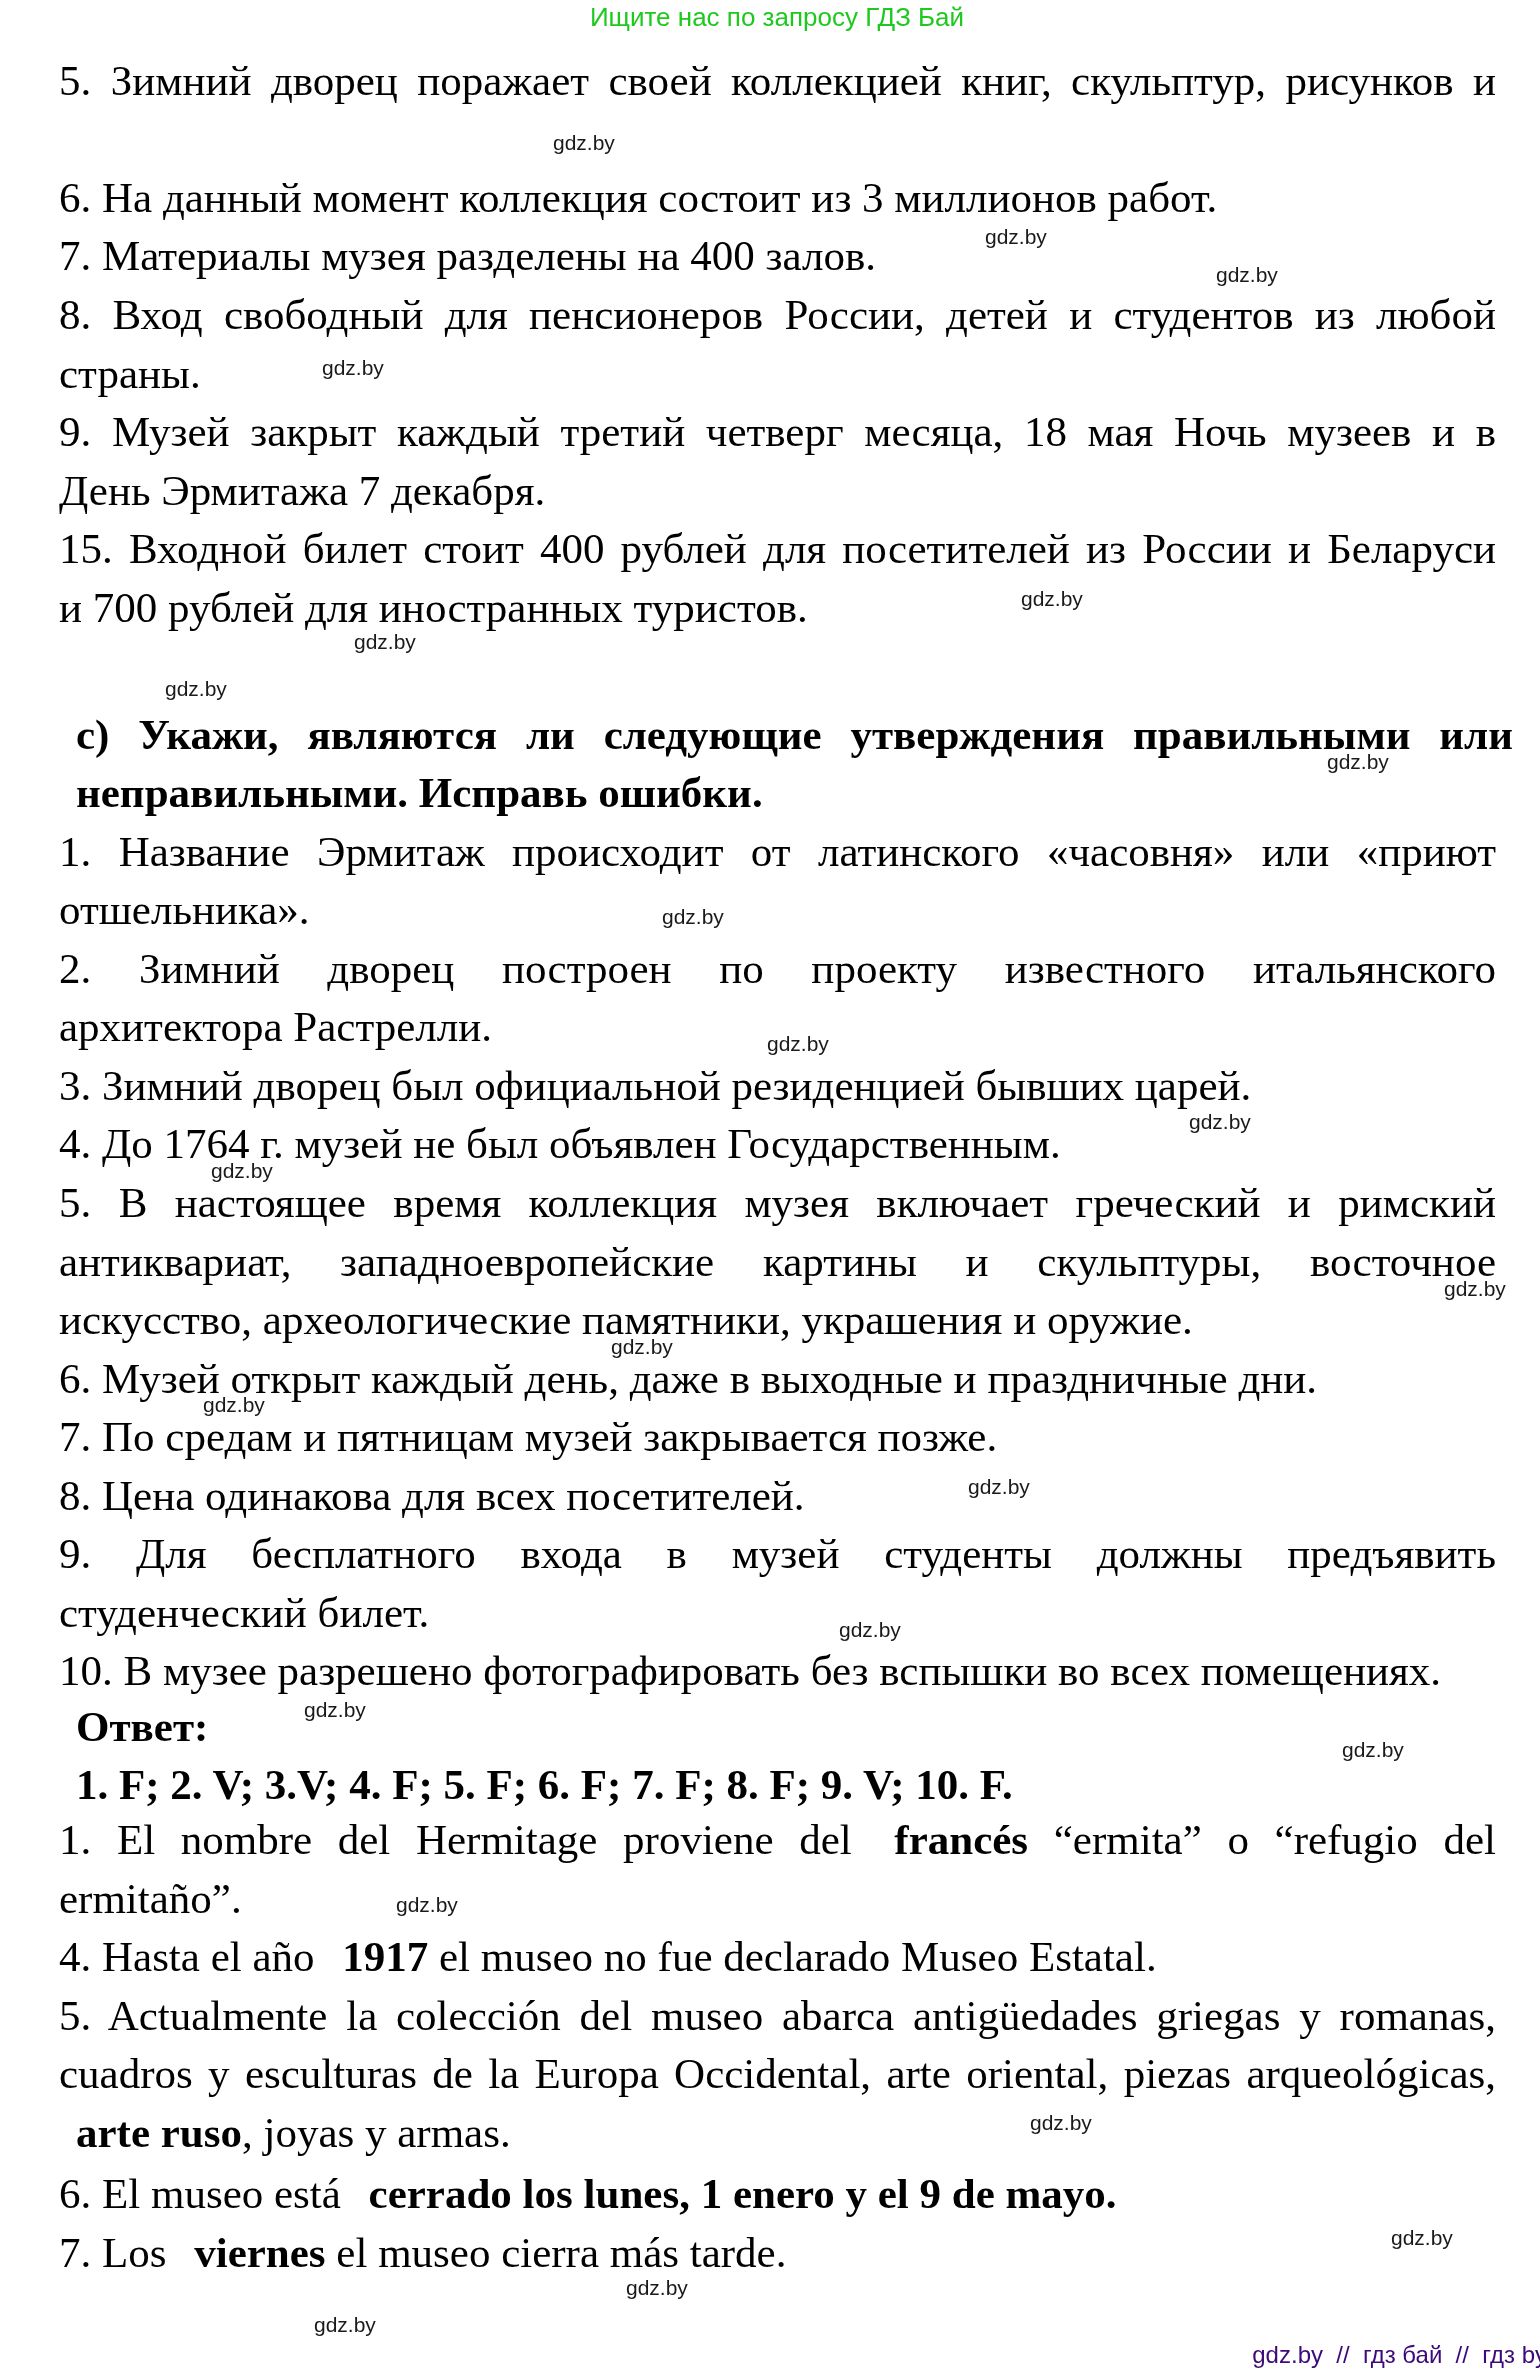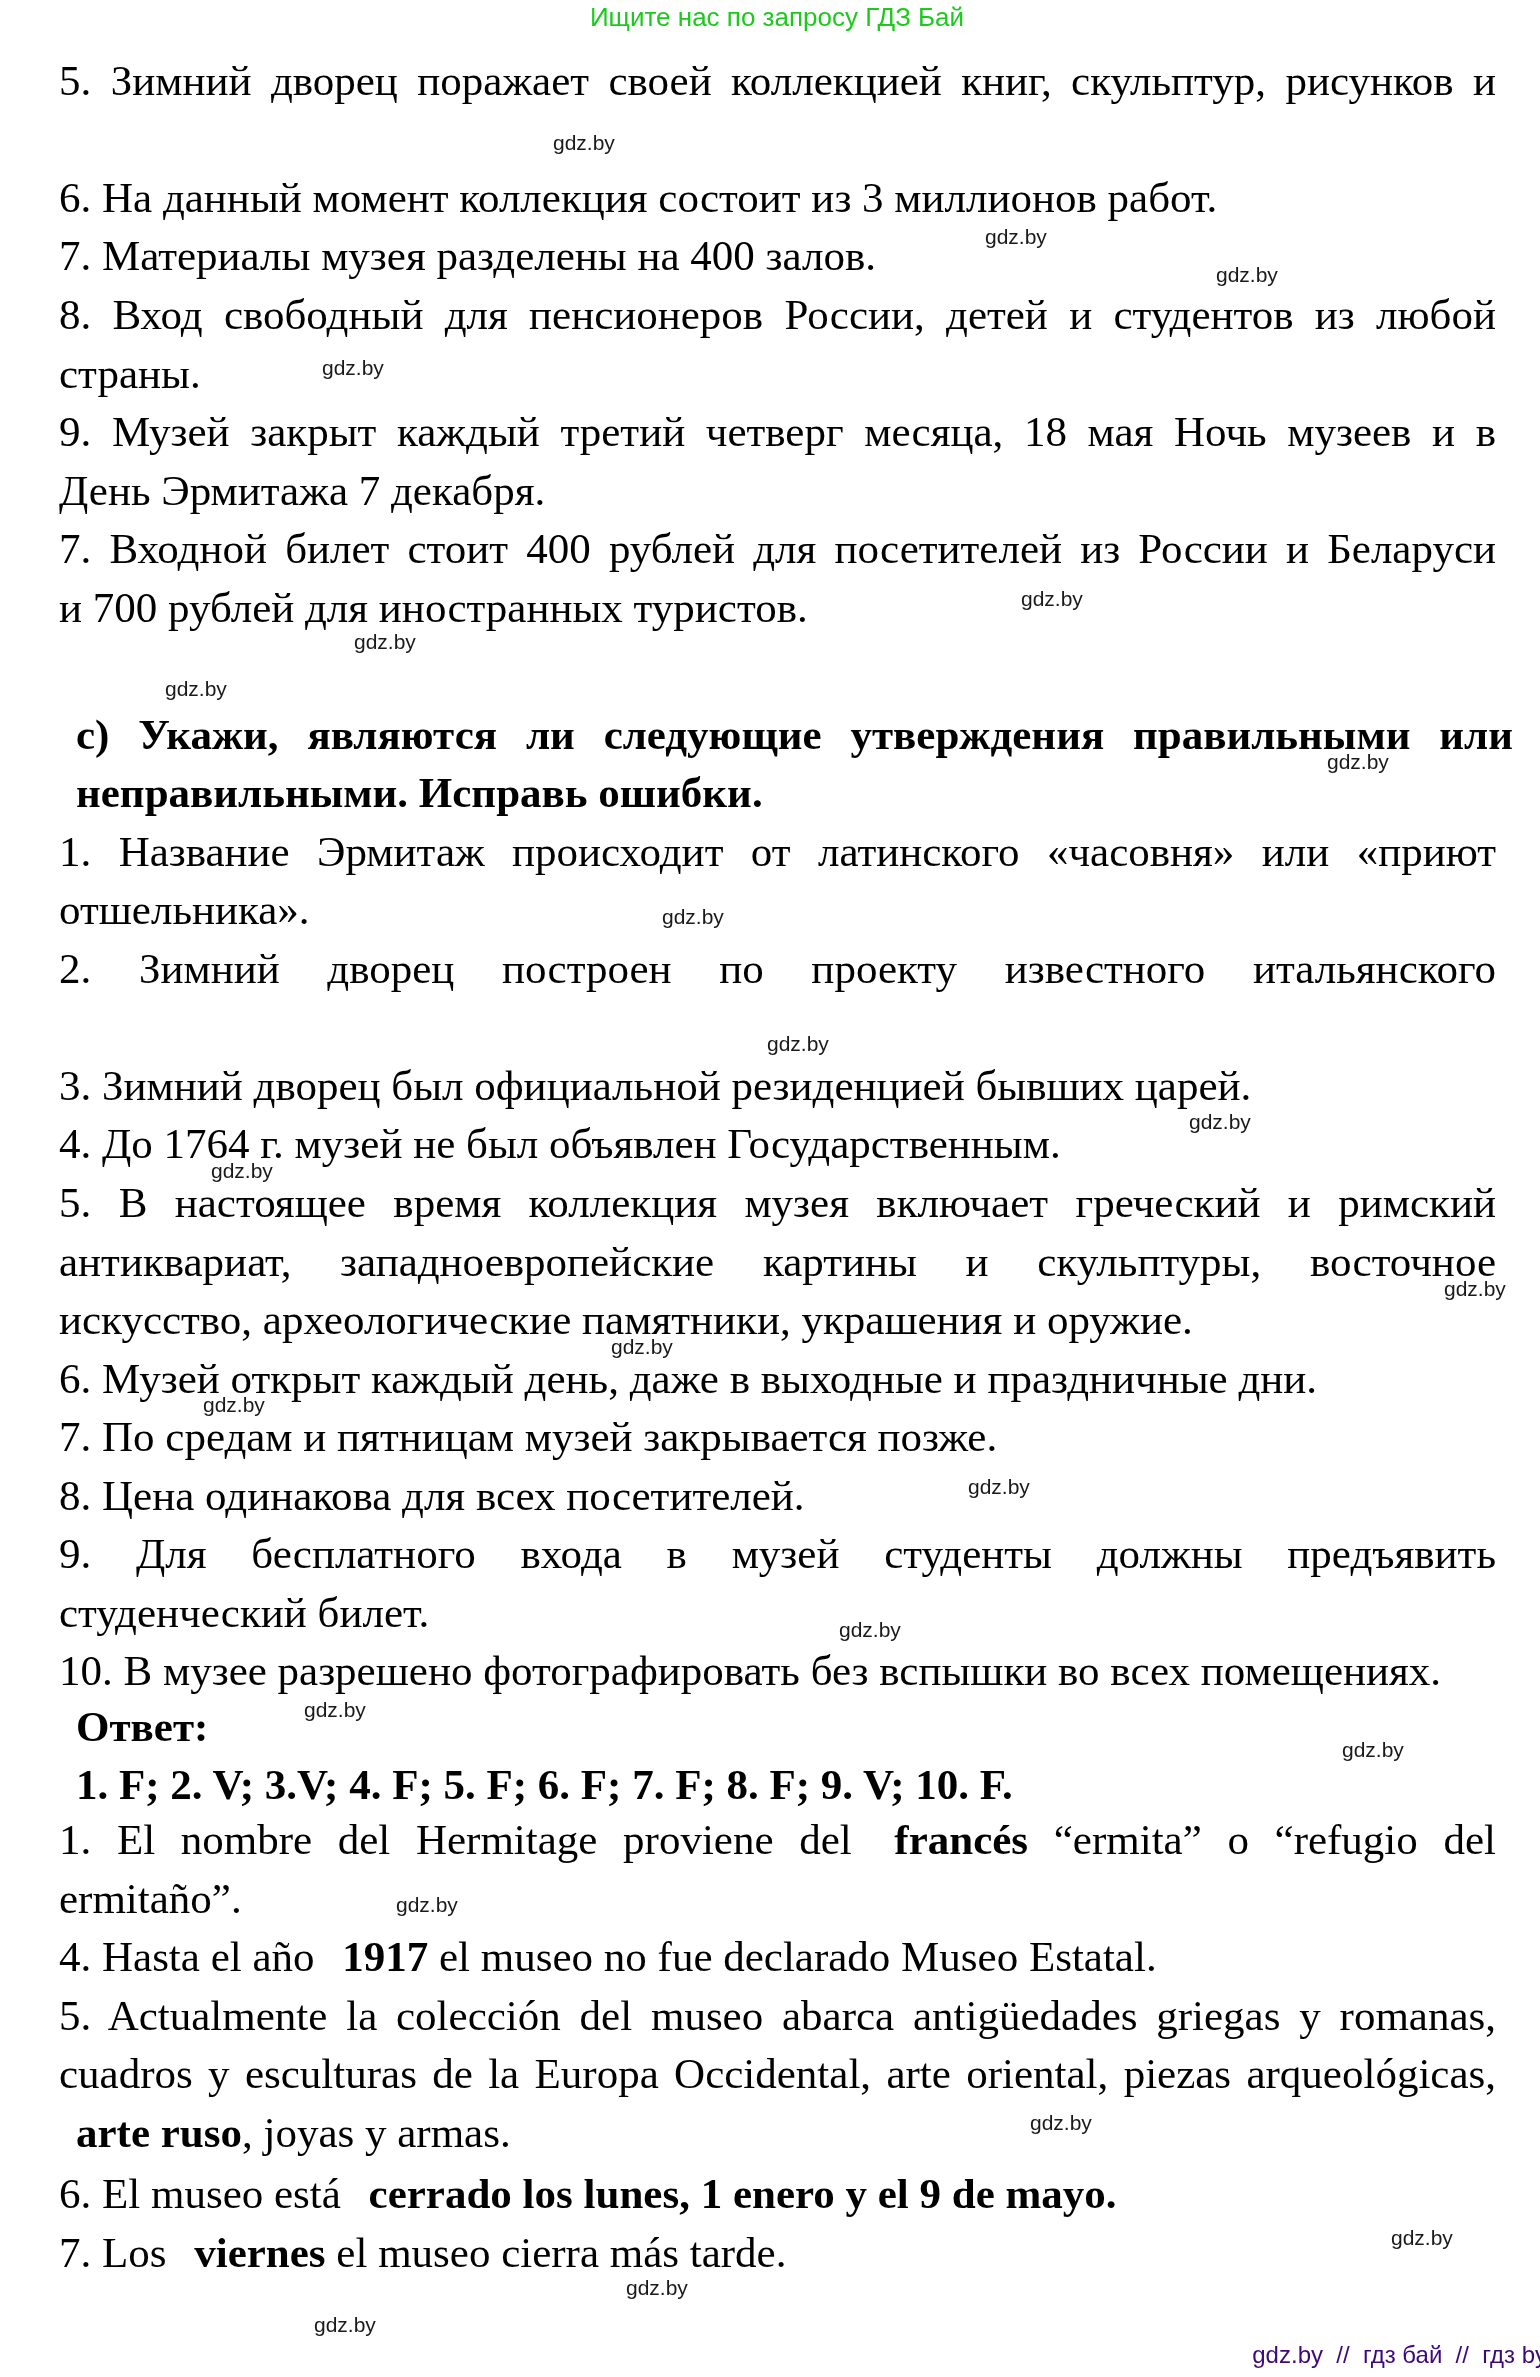--- a/index.html
+++ b/index.html
@@ -36,29 +36,30 @@
 
   <div class="banner-top">Ищите нас по запросу ГДЗ Бай</div>
 
   <div class="ln j" style="top:58px">5. Зимний дворец поражает своей коллекцией книг, скульптур, рисунков и</div>
   <div class="ln" style="top:175px">6. На данный момент коллекция состоит из 3 миллионов работ.</div>
   <div class="ln" style="top:233px">7. Материалы музея разделены на 400 залов.</div>
   <div class="ln j" style="top:292px">8. Вход свободный для пенсионеров России, детей и студентов из любой</div>
   <div class="ln" style="top:351px">страны.</div>
   <div class="ln j" style="top:409px">9. Музей закрыт каждый третий четверг месяца, 18 мая Ночь музеев и  в</div>
   <div class="ln" style="top:468px">День Эрмитажа 7 декабря.</div>
-  <div class="ln j" style="top:526px">7. Входной билет стоит 400 рублей для посетителей из России и Беларуси</div>
+  <div class="ln j" style="top:526px">15. Входной билет стоит 400 рублей для посетителей из России и Беларуси</div>
   <div class="ln" style="top:585px">и 700 рублей для иностранных туристов.</div>
 
   <div class="ln j b" style="top:712px">c) Укажи, являются ли следующие утверждения правильными или</div>
   <div class="ln b" style="top:770px">неправильными. Исправь ошибки.</div>
 
   <div class="ln j" style="top:829px">1. Название Эрмитаж происходит от латинского «часовня» или «приют</div>
   <div class="ln" style="top:887px">отшельника».</div>
   <div class="ln j" style="top:946px">2. Зимний дворец построен по проекту известного итальянского</div>
+  <div class="ln" style="top:1004px">архитектора Растрелли.</div>
   <div class="ln" style="top:1063px">3. Зимний дворец был официальной резиденцией бывших царей.</div>
   <div class="ln" style="top:1121px">4. До 1764 г. музей не был объявлен Государственным.</div>
   <div class="ln j" style="top:1180px">5. В настоящее время коллекция музея включает греческий и римский</div>
   <div class="ln j" style="top:1239px">антиквариат, западноевропейские картины и скульптуры, восточное</div>
   <div class="ln" style="top:1297px">искусство, археологические памятники, украшения и оружие.</div>
   <div class="ln" style="top:1356px">6. Музей открыт каждый день, даже в выходные и праздничные дни.</div>
   <div class="ln" style="top:1414px">7. По средам и пятницам музей закрывается позже.</div>
   <div class="ln" style="top:1473px">8. Цена одинакова для всех посетителей.</div>
   <div class="ln j" style="top:1531px">9. Для бесплатного входа в музей студенты должны предъявить</div>
   <div class="ln" style="top:1590px">студенческий билет.</div>

